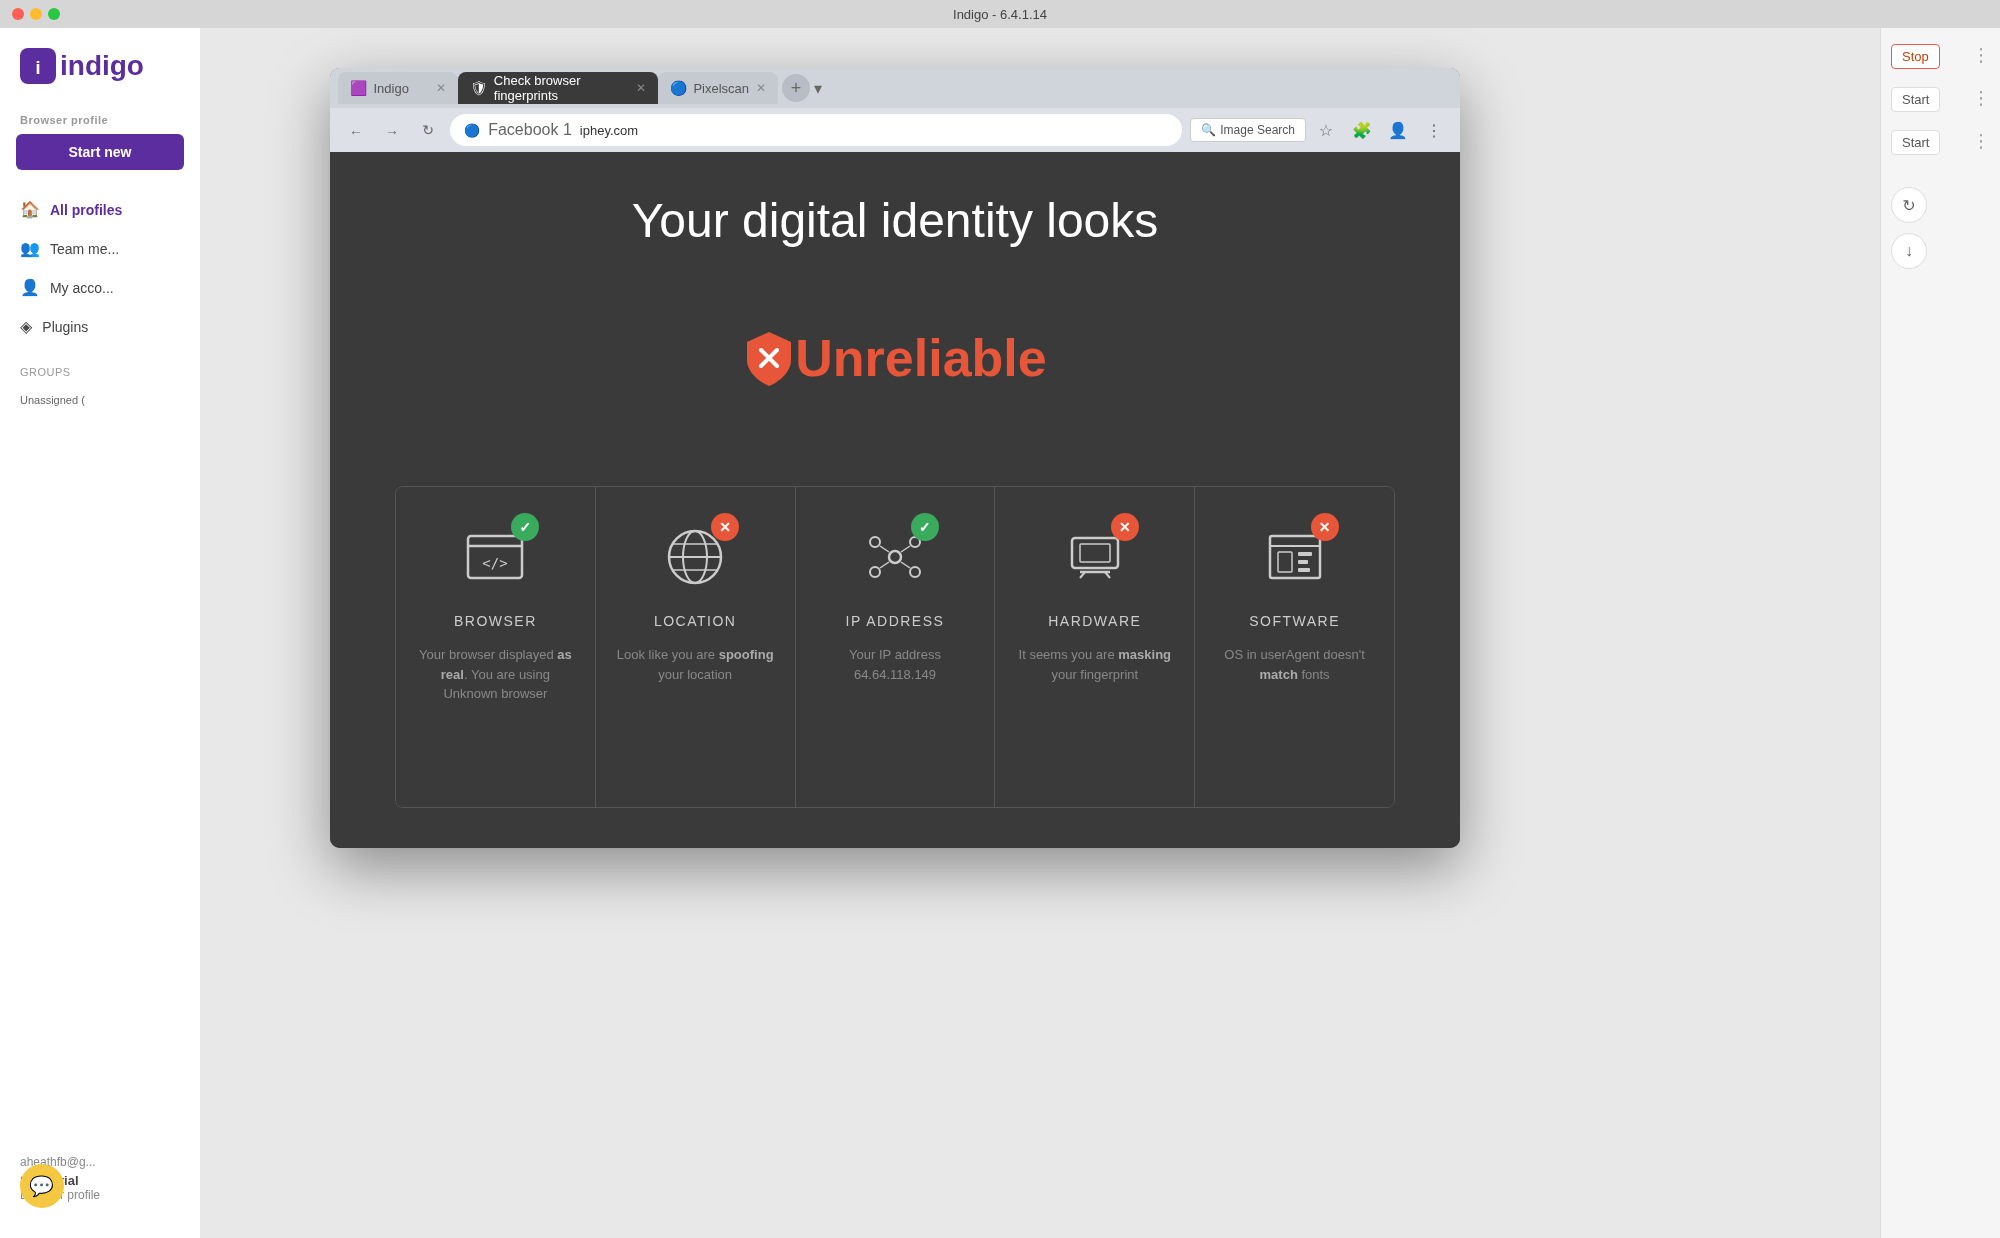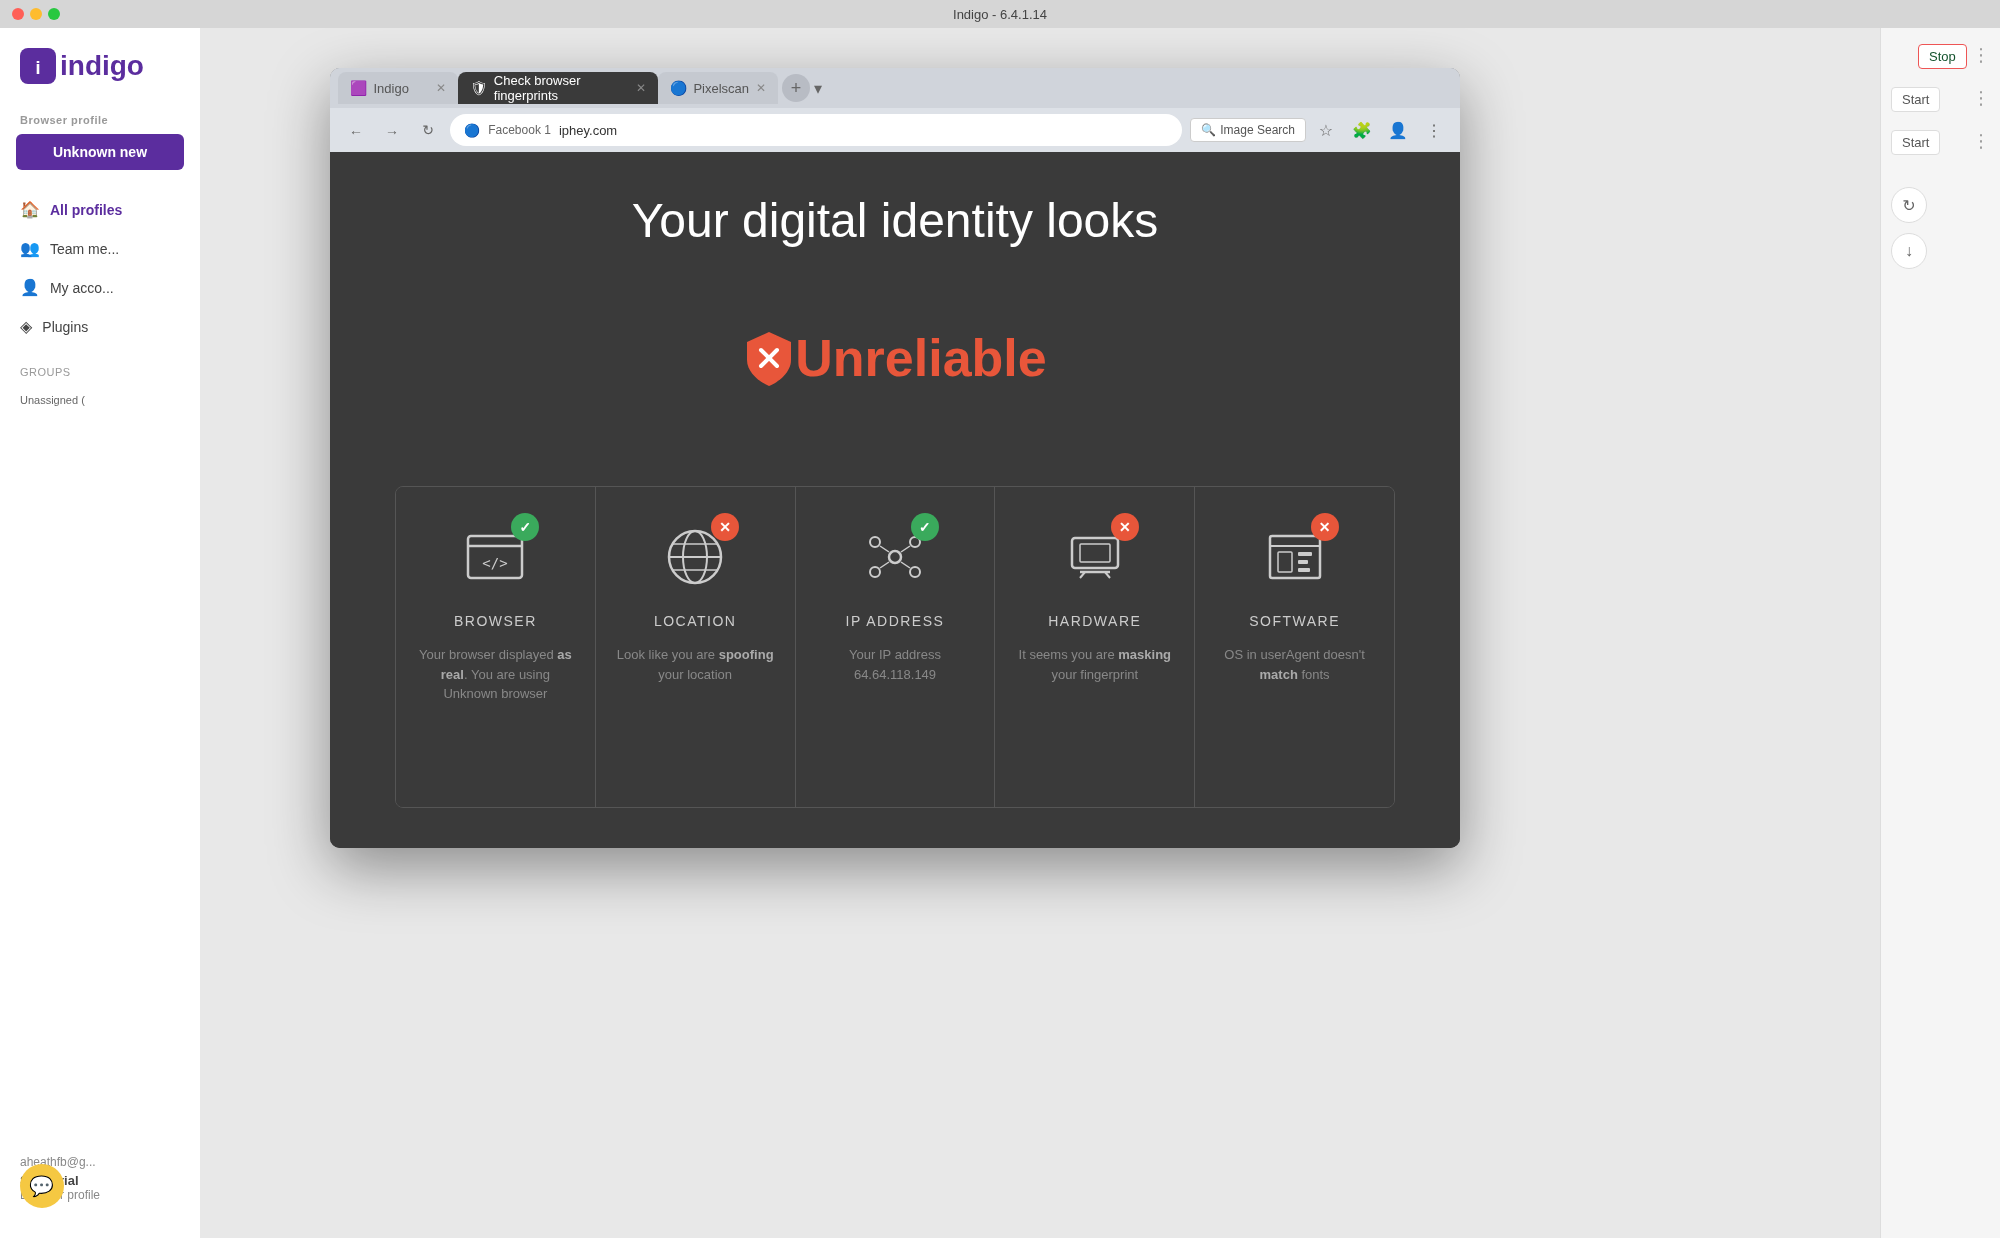--- a/index.html
+++ b/index.html
@@ -184,21 +184,21 @@
       background: white;
       border: 1px solid #ddd;
       border-radius: 4px;
       padding: 4px 10px;
       font-size: 13px;
       cursor: pointer;
       text-align: center;
       color: #555;
       margin-top: 4px;
     }
-    .profile-action-btn.stop { color: #14532d; border-color: #e55; margin-left: 27px; }
+    .profile-action-btn.stop { color: #c2410c; border-color: #e55; }
     .more-btn {
       color: #999;
       font-size: 18px;
       cursor: pointer;
     }
     .profile-row {
       display: flex;
       align-items: center;
       justify-content: space-between;
       padding: 2px 0;
@@ -306,21 +306,21 @@
       flex: 1;
       background: white;
       border-radius: 20px;
       padding: 5px 14px;
       display: flex;
       align-items: center;
       gap: 8px;
       height: 32px;
     }
     .address-favicon { font-size: 13px; }
-    .address-profile { font-size: 12px; color: #666; }
+    .address-profile { font-size: 16px; color: #666; }
     .address-text { font-size: 13px; color: #333; flex: 1; }
     .address-actions {
       display: flex;
       gap: 6px;
       align-items: center;
     }
     .search-btn {
       display: flex;
       align-items: center;
       gap: 4px;
@@ -479,21 +479,21 @@
     <div class="sidebar-logo">
       <svg class="logo-icon" viewBox="0 0 36 36">
         <rect width="36" height="36" rx="8" fill="#5b2d9e"></rect>
         <text x="50%" y="58%" dominant-baseline="middle" text-anchor="middle" fill="white" font-size="18" font-weight="bold">i</text>
       </svg>
       <span class="logo-text">indigo</span>
     </div>
 
     <div class="sidebar-section-label">Browser profile</div>
 
-    <button class="create-new-btn">Unknown new</button>
+    <button class="create-new-btn">Start new</button>
 
     <div class="sidebar-item active">
       <span class="icon">🏠</span>
       <span>All profiles</span>
     </div>
     <div class="sidebar-item">
       <span class="icon">👥</span>
       <span>Team me...</span>
     </div>
     <div class="sidebar-item">

